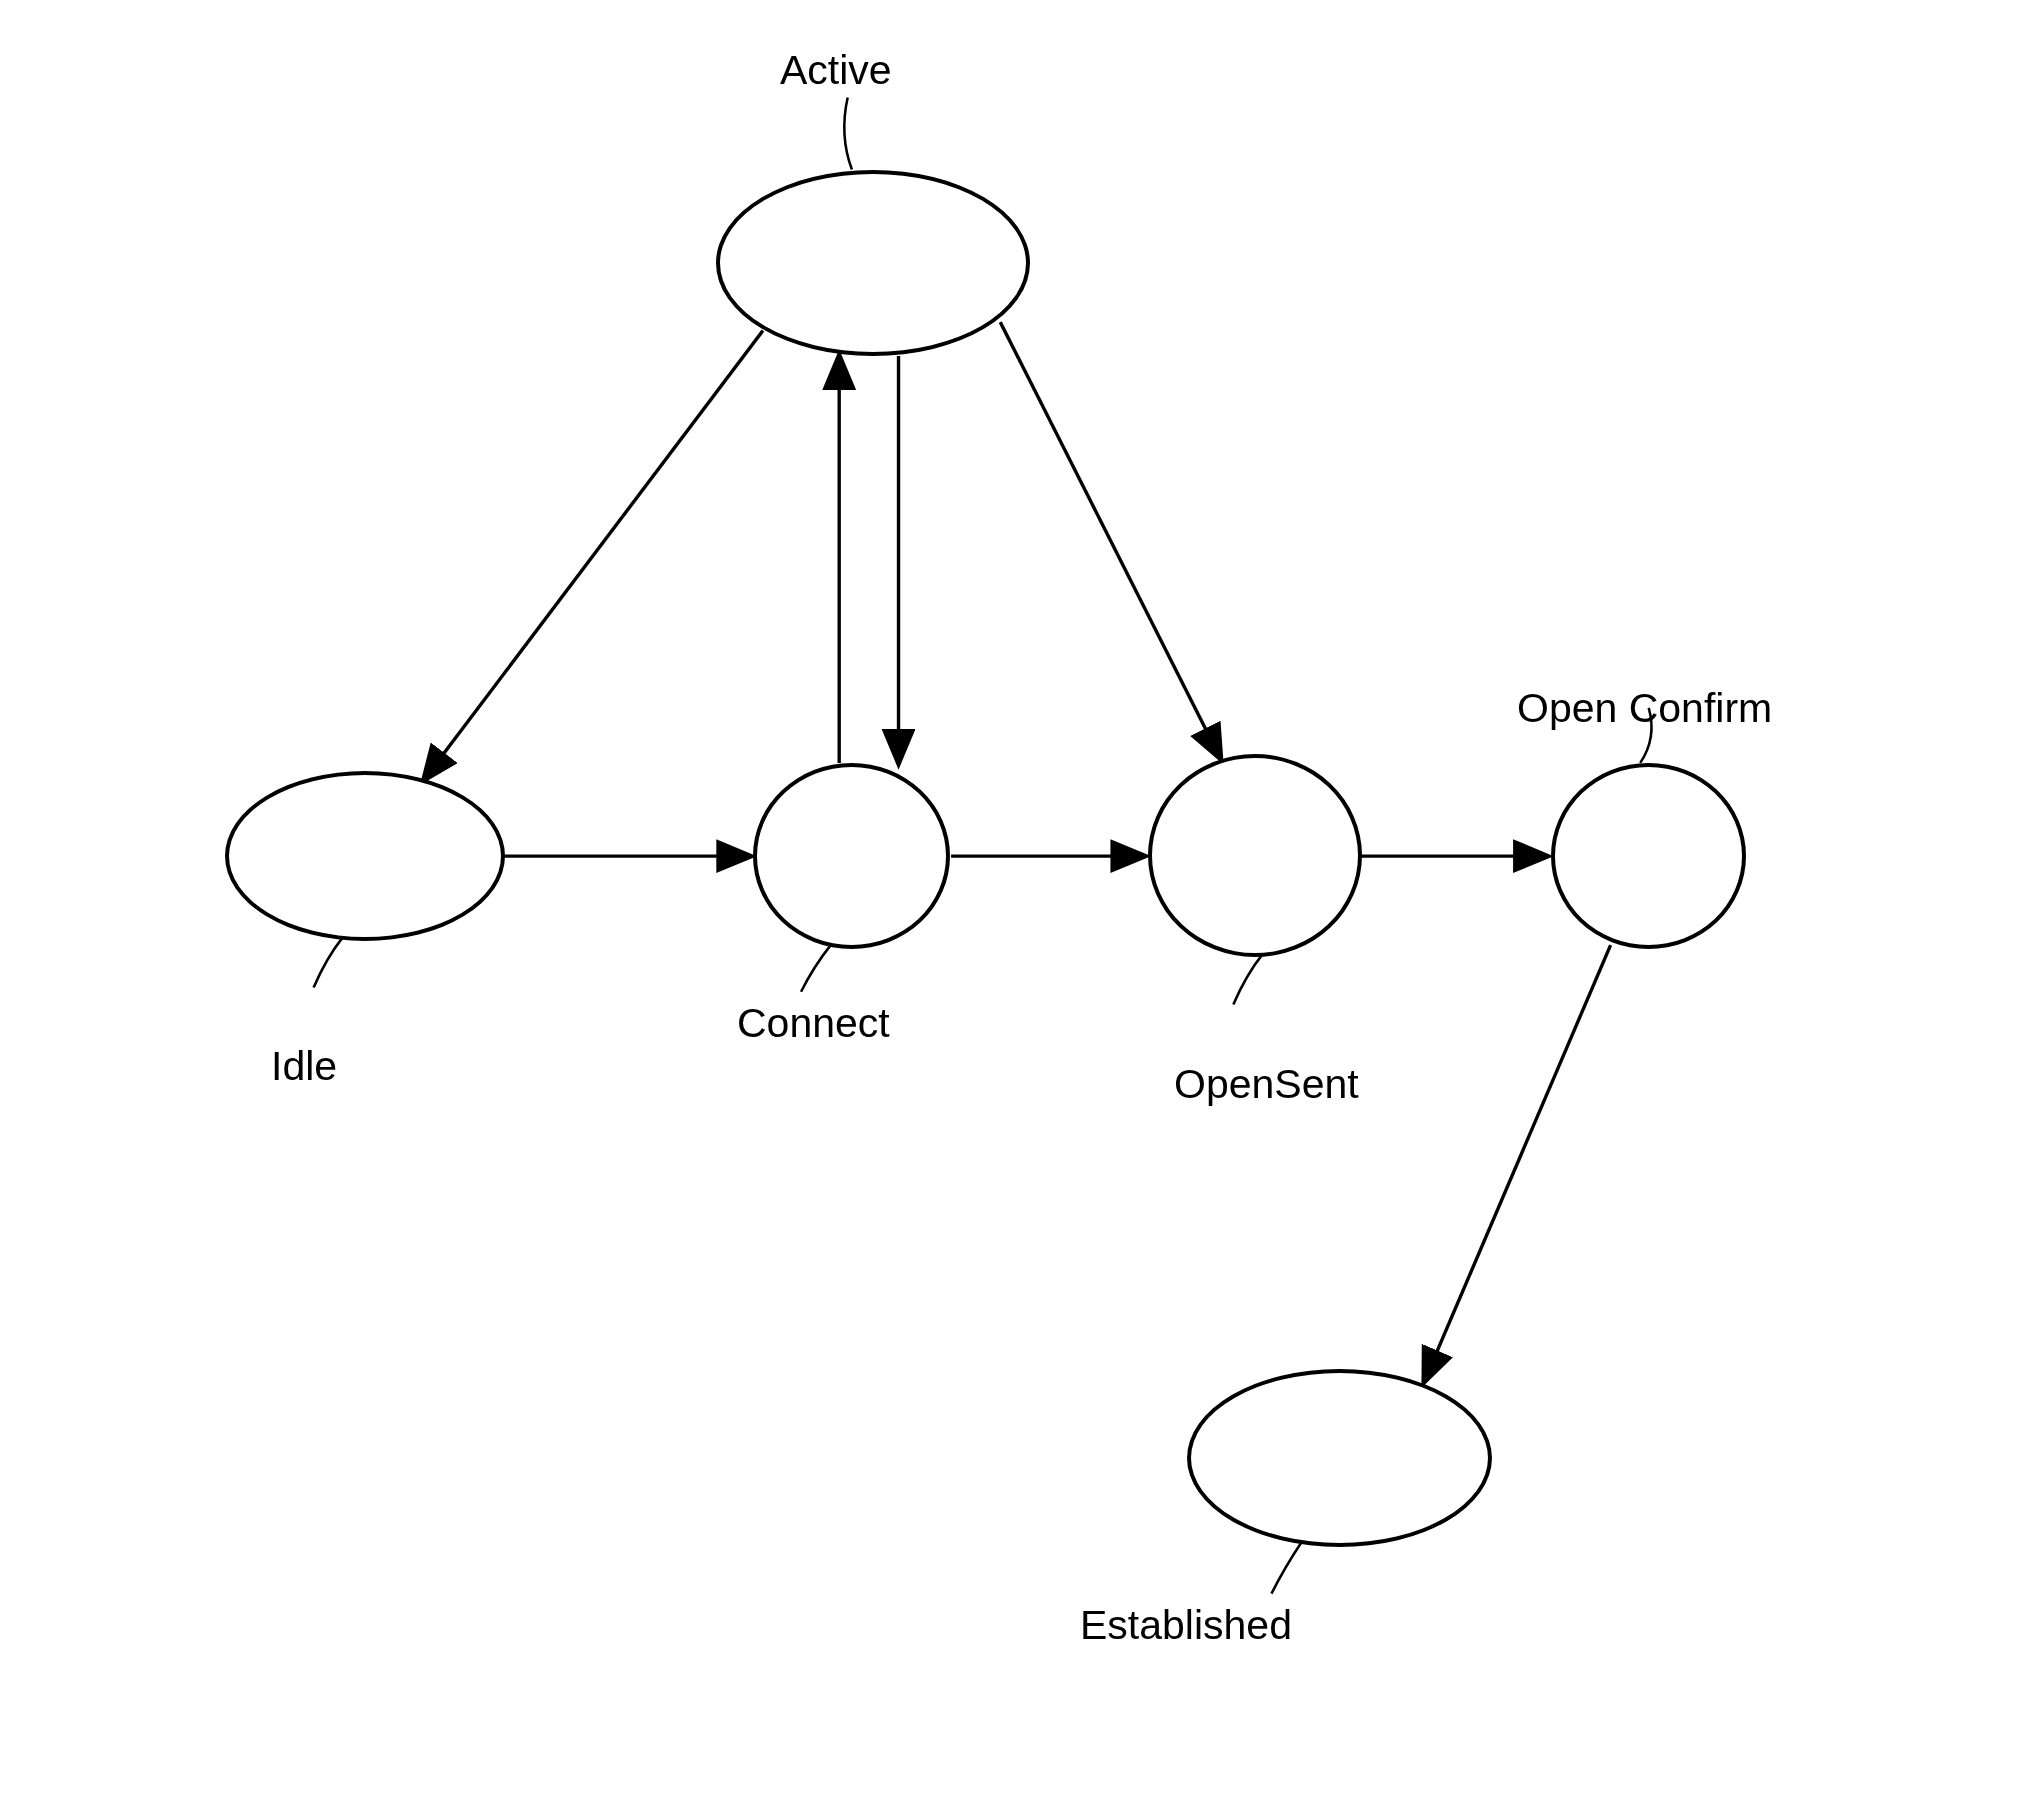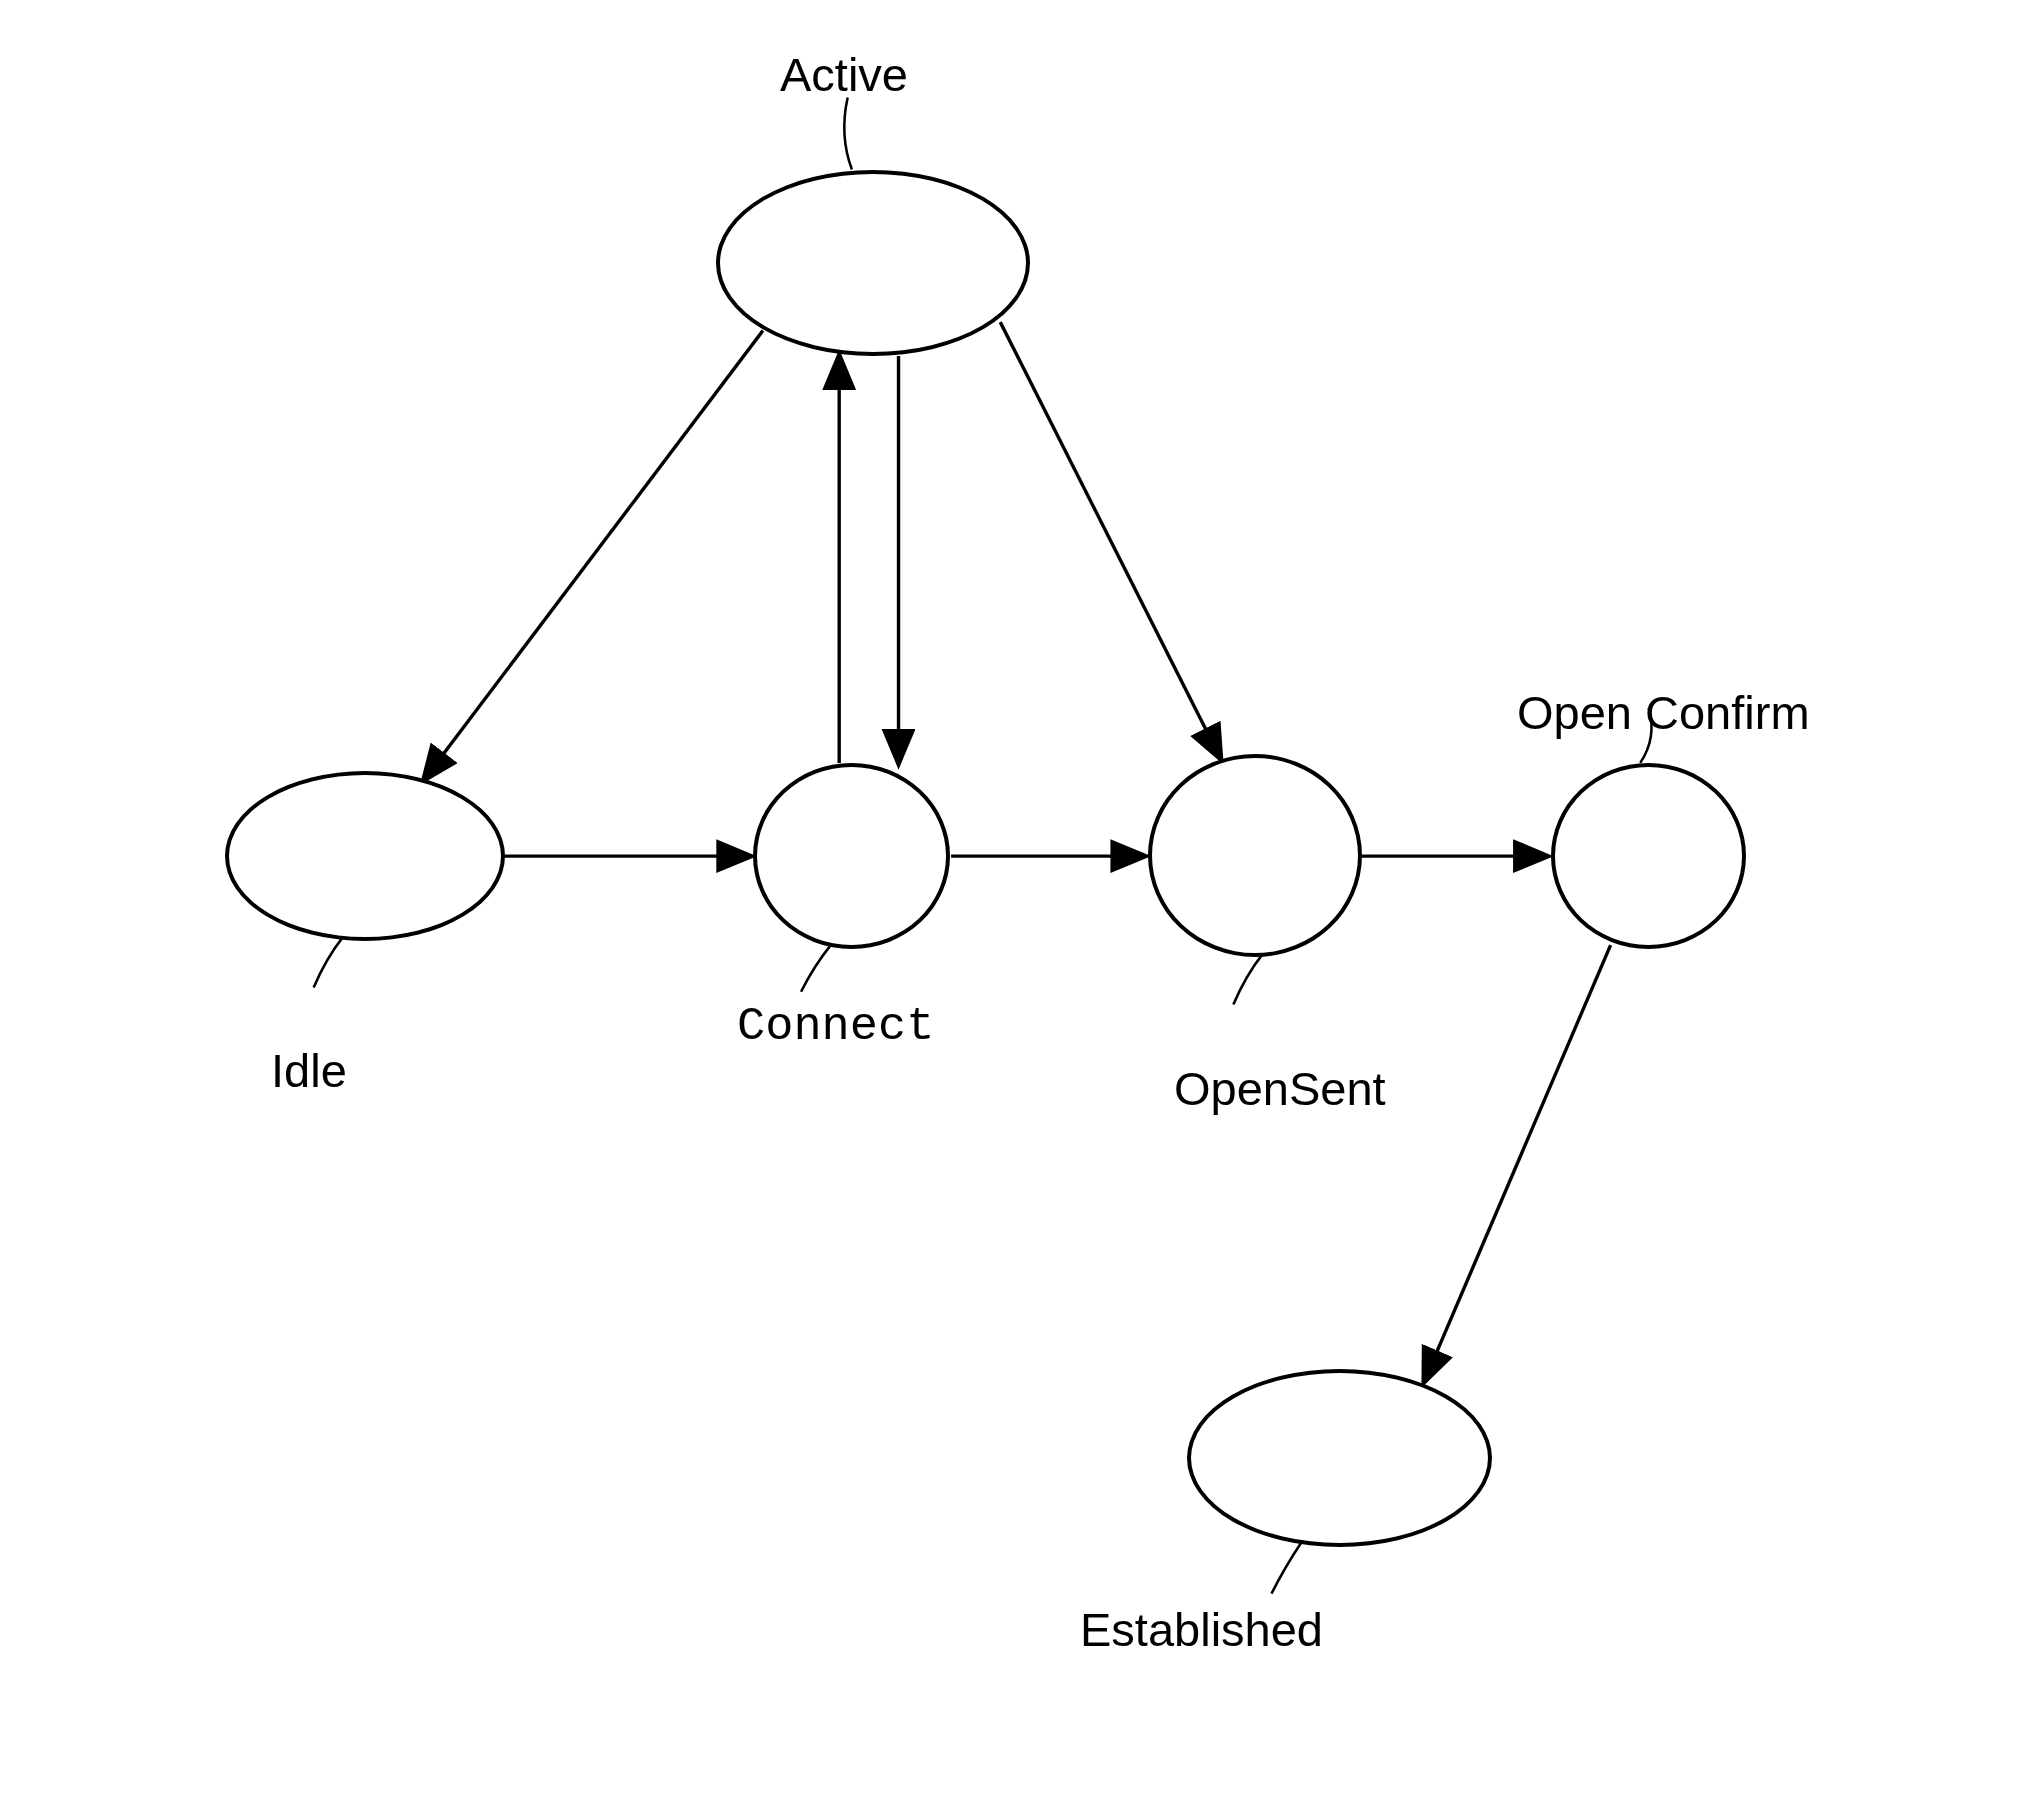--- a/index.html
+++ b/index.html
@@ -20,21 +20,21 @@
       height: 100%;
     }
     .node {
       position: absolute;
       border: 4.2px solid black;
       border-radius: 50%;
       background: white;
     }
     .label {
       position: absolute;
-      font-size: 47px;
+      font-size: 41px;
       color: black;
       white-space: nowrap;
     }
     svg.edges {
       position: absolute;
       top: 0;
       left: 0;
       width: 100%;
       height: 100%;
       pointer-events: none;
@@ -80,19 +80,19 @@
   <svg class="edges" viewBox="0 0 2383 2140">
     <path d="M 1000 115 Q 990 160 1005 200" stroke="black" stroke-width="3" fill="none"></path>
     <path d="M 370 1165 Q 385 1130 405 1105" stroke="black" stroke-width="3" fill="none"></path>
     <path d="M 945 1170 Q 960 1140 980 1115" stroke="black" stroke-width="3" fill="none"></path>
     <path d="M 1455 1185 Q 1470 1150 1490 1125" stroke="black" stroke-width="3" fill="none"></path>
     <path d="M 1945 835 Q 1955 870 1935 900" stroke="black" stroke-width="3" fill="none"></path>
     <path d="M 1500 1880 Q 1515 1850 1535 1820" stroke="black" stroke-width="3" fill="none"></path>
   </svg>
 
   <span class="label" style="left:271px; top:996px;margin-top:47px;">Idle</span>
-  <span class="label" style="left:737px; top:1000px;font-family:Liberation Mono, monospace;">Connect</span>
+  <span class="label" style="left:737px; top:1000px;">Connect</span>
   <span class="label" style="left:1174px; top:1061px;">OpenSent</span>
   <span class="label" style="left:1517px; top:661px;margin-top:24px;">Open Confirm</span>
   <span class="label" style="left:1080px; top:1602px;">Established</span>
 
 </div>
 
 
 </body></html>

